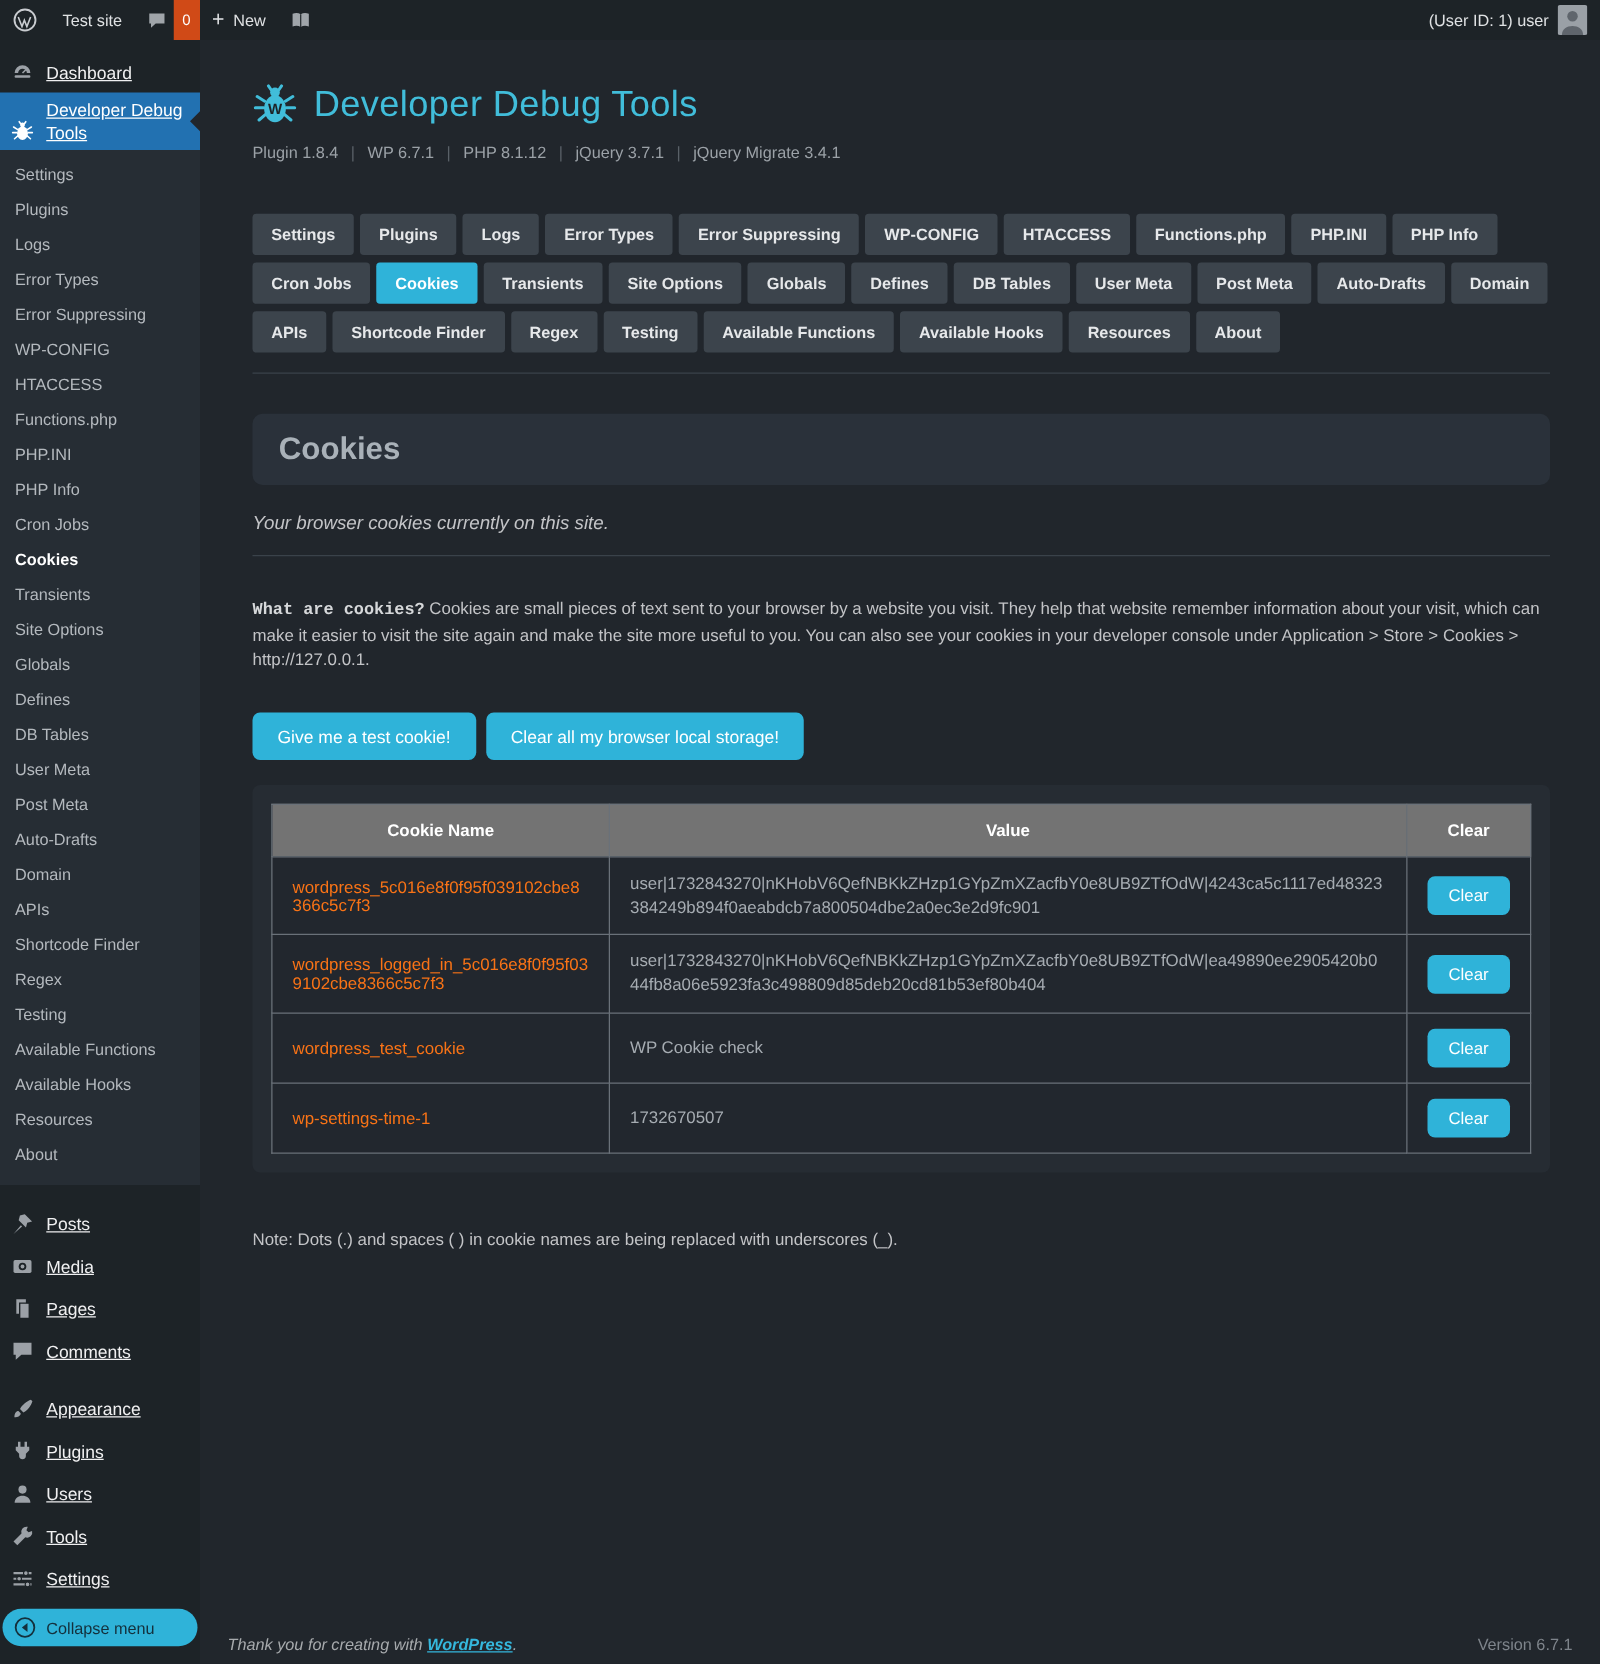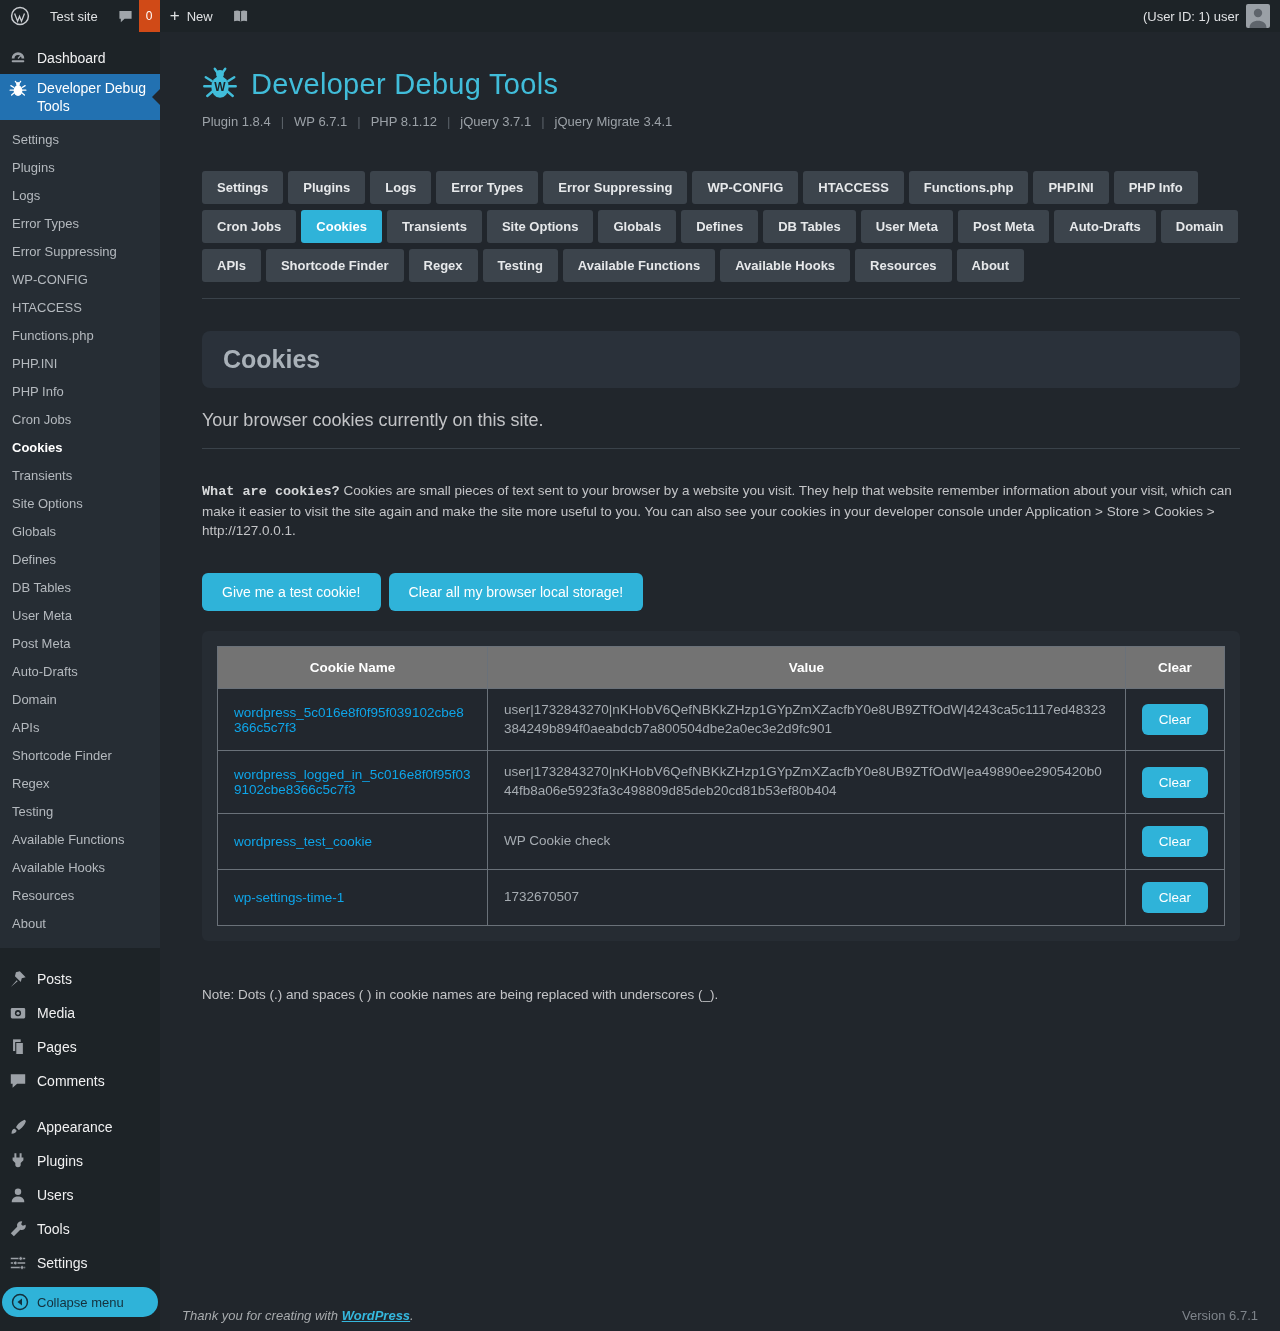--- a/index.html
+++ b/index.html
@@ -21,22 +21,22 @@
     justify-content:center; min-width:21px; padding:0 6px; font-size:12px; cursor:pointer; }
   .ab-plus { font-size:17px; line-height:1; font-weight:400; margin-top:-2px; }
   .ab-right { margin-left:auto; display:flex; align-items:center;text-align:right; }
   .avatar { width:24px; height:24px; border-radius:2px; overflow:hidden;
     display:inline-flex; flex:0 0 24px; }
 
   
   #sidebar { position:absolute; top:32px; left:0; width:160px; height:1299px;
     background:#1d2327; }
   .menu-top { padding-top:10px; }
-  .menu-item { display:flex; align-items:flex-start; gap:9px; padding:6px 8px;
-    color:#f0f0f1; font-size:14px; line-height:20px; cursor:pointer; position:relative; }
+  .menu-item { display:flex; align-items:flex-end; gap:9px; padding:6px 8px;
+    color:#f0f0f1; font-size:14px; line-height:20px; cursor:pointer; position:relative;text-decoration:underline; }
   .mi-icon { width:20px; height:20px; flex:0 0 20px; display:flex;
     align-items:center; justify-content:center; color:#9ca1a7; }
   .mi-icon svg { width:18px; height:18px; }
   .menu-item.active { background:#2271b1; color:#fff; padding-top:5px; padding-bottom:5px; }
   .menu-item.active .mi-icon { color:#fff; }
   .menu-item.active .mi-label { line-height:18px; }
   .active-arrow { position:absolute; right:0; top:50%; margin-top:-8px; width:0; height:0;
     border:8px solid transparent; border-right-color:#21262c; }
   .submenu { background:#262d34; padding:6px 0 10px; }
   .sub-item { display:block; padding:5px 12px; font-size:13px; line-height:18px;
@@ -61,37 +61,37 @@
   .tabs { margin-top:42px; display:flex; flex-wrap:wrap; gap:6px 5px; width:1038px; }
   .tab { background:#3c444c; color:#e6e8ea; font-size:13px; font-weight:700;
     padding:10px 15px; border-radius:3px; line-height:1; cursor:pointer; }
   .tab.active { background:#2fb3d9; color:#fff; }
   .rule { border:none; border-top:1px solid #3a424a; }
   .rule.r1 { margin-top:16px; }
   .rule.r2 { margin-top:17px; }
 
   .panel-title { margin-top:32px; background:#2a313a; border-radius:8px;
     padding:14px 21px; font-size:25px; font-weight:700; color:#a9b1b8; }
-  .subtitle { margin-top:22px; font-size:18px; }
+  .subtitle { margin-top:22px; font-size:15px;font-style:italic; }
   .info { margin-top:32px; font-size:13.5px; line-height:1.45; max-width:1038px; }
   .info strong { color:#d6d8da;font-family:Liberation Mono, monospace; }
 
   .actions { margin-top:32px; display:flex; gap:8px; }
   .btn { background:#2fb3d9; border:none; border-radius:6px; color:#fff;
     font-size:14px; padding:11px 20px; cursor:pointer; font-family:inherit; }
   .btn.small { font-size:13.5px; padding:8px 17px; }
 
   .table-wrap { margin-top:20px; background:#262c33; border-radius:6px;
     padding:15px; width:1038px; }
   table { width:100%; border-collapse:collapse; }
   th, td { border:1px solid #6a7179; }
   th { background:#737373; color:#fff; font-size:13.5px; font-weight:700;
     padding:13px 10px; text-align:center; }
   td { padding:12px 16px; font-size:13.5px; background:#22272e; vertical-align:middle; }
-  td.cname { width:270px; color:#0ea5e9; word-break:break-all; }
+  td.cname { width:270px; color:#f97316; word-break:break-all; }
   td.cvalue { color:#a6acb2; word-break:break-all; line-height:1.4; }
   td.cclear { width:93px; text-align:center; }
 
   .note { margin-top:46px; font-size:13.5px; }
 
   #main footer { position:absolute; bottom:8px; left:22px; right:22px;
     display:flex; justify-content:space-between; align-items:center; font-size:13px; }
   .thanks { color:#a7aaad; font-style:italic; }
   .wplink { color:#35b7dd; text-decoration:underline; font-weight:700; cursor:pointer; }
   .version { color:#7e848b; }

